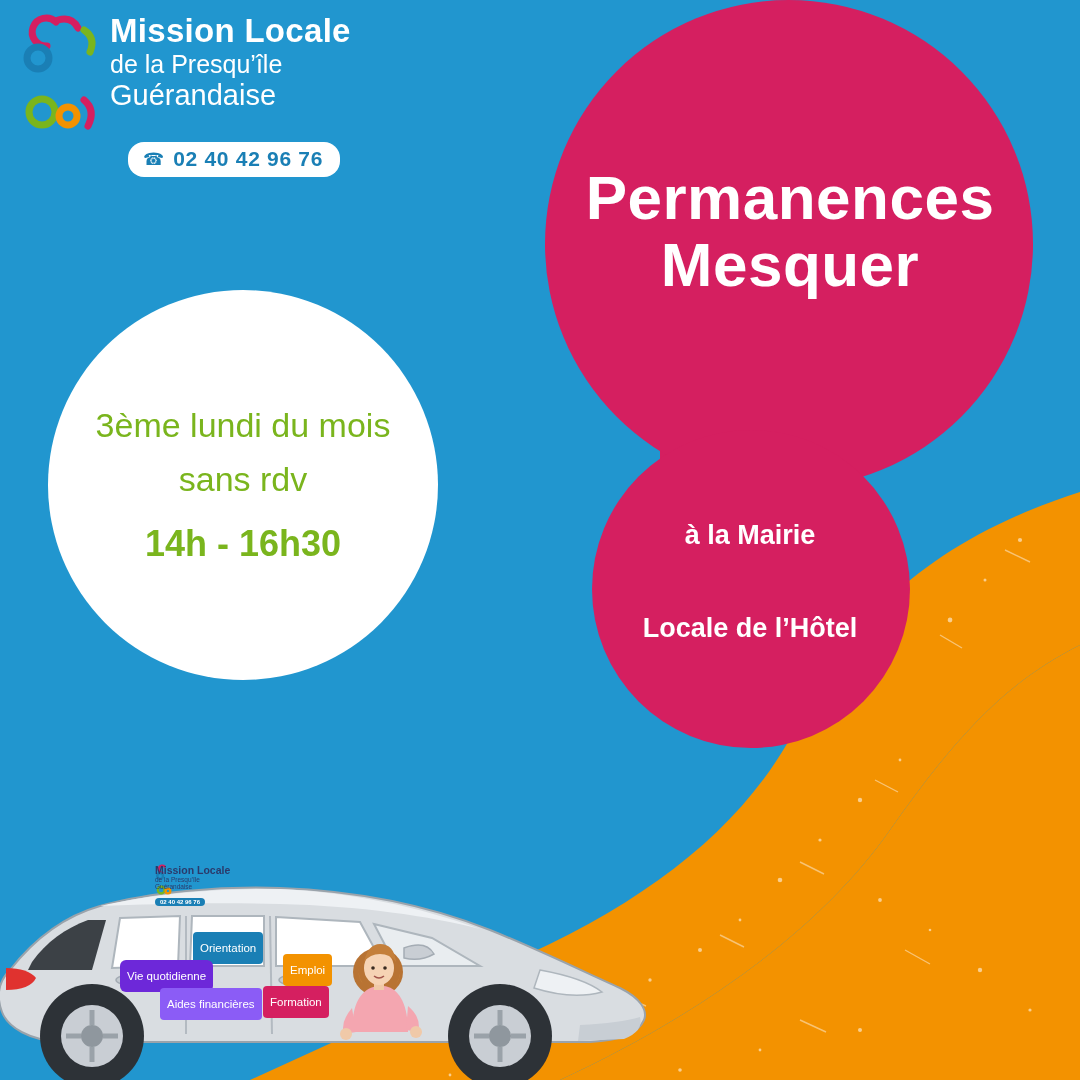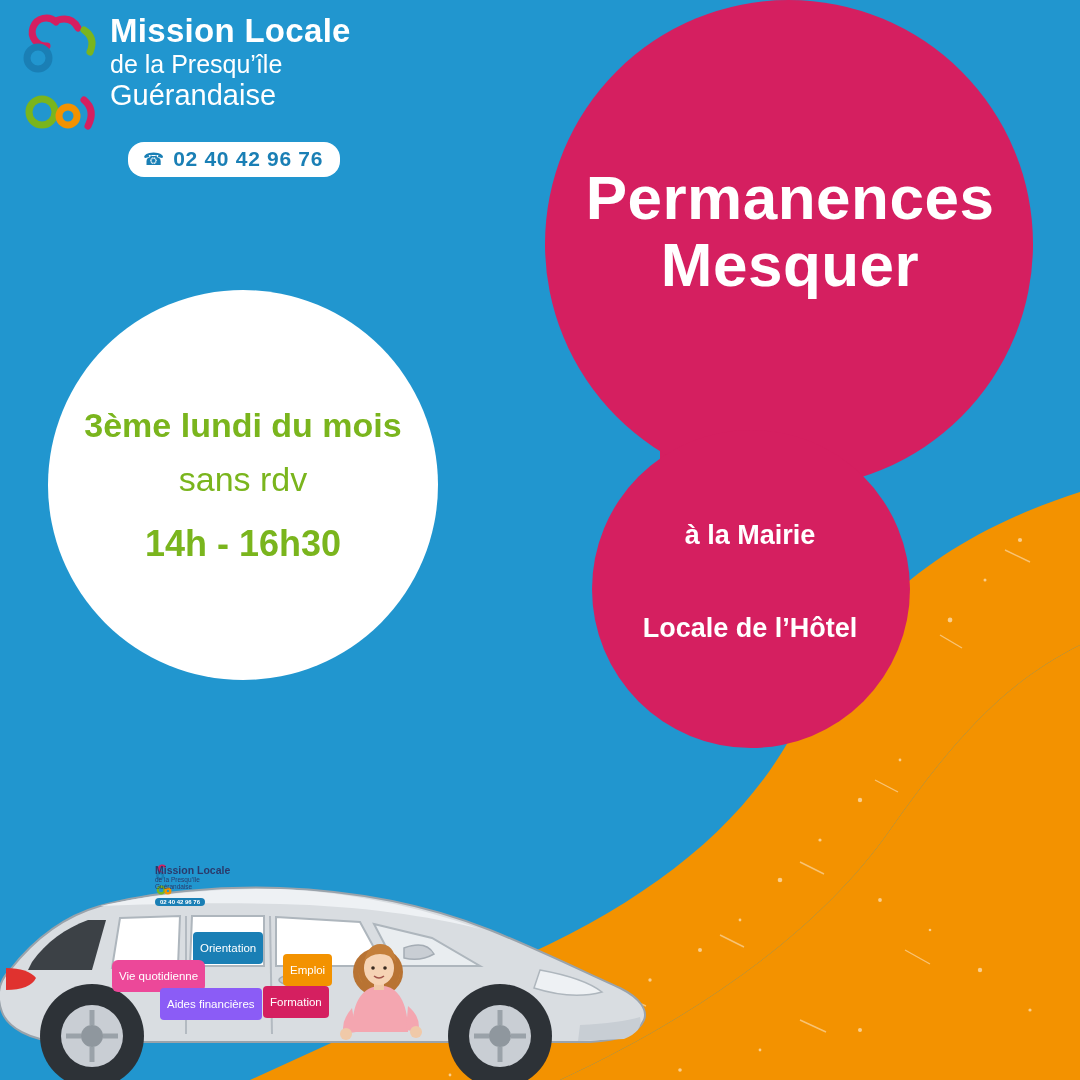--- a/index.html
+++ b/index.html
@@ -125,21 +125,21 @@
   .wc-text {
     position: absolute;
     left: 48px; top: 290px;
     width: 390px; height: 390px;
     z-index: 5;
     display: flex; flex-direction: column;
     align-items: center; justify-content: center;
     text-align: center;
   }
   .wc-l1 {
-    color: #7ab51d; font-weight: bold; font-size: 34px;
+    color: #7ab51d; font-weight: normal; font-size: 34px;
     line-height: 1.2;
   }
   .wc-l2 {
     color: #7ab51d; font-weight: normal; font-size: 34px;
     line-height: 1.2; margin-top: 14px;
   }
   .wc-l3 {
     color: #7ab51d; font-weight: bold; font-size: 36px;
     line-height: 1.2; margin-top: 22px;
   }
@@ -170,21 +170,21 @@
   .tag {
     position: absolute;
     color: #ffffff; font-weight: normal;
     font-size: 11.5px;
     border-radius: 4px;
     padding: 10px 7px;
     white-space: nowrap;
     z-index: 8;
   }
   .tag-orientation { left: 213px; top: 112px; background: #1a7fb5; }
-  .tag-vq          { left: 132px; top: 140px; background: #ec4899; border-radius: 6px; }
+  .tag-vq          { left: 140px; top: 140px; background: #6d28d9; border-radius: 6px; }
   .tag-aides       { left: 180px; top: 168px; background: #8b5cf6; }
   .tag-emploi      { left: 303px; top: 134px; background: #f39200; }
   .tag-formation   { left: 283px; top: 166px; background: #d51f60; }
 </style>
 </head>
 <body>
 
 <div id="poster">
 
   <div class="road-wrap">

